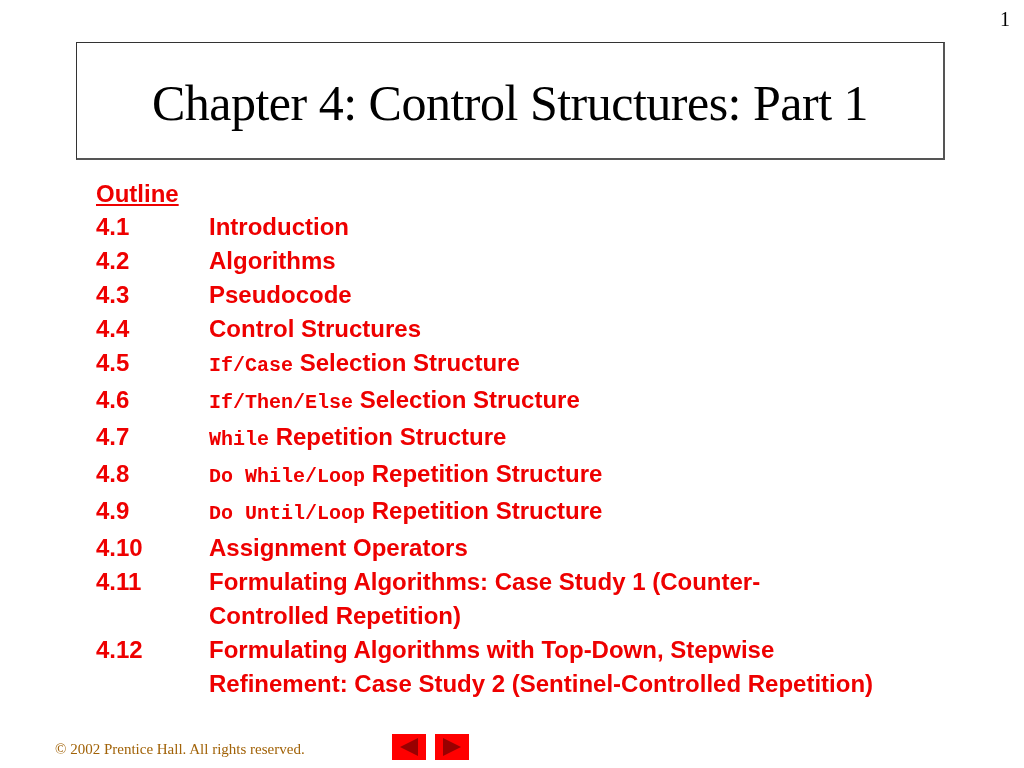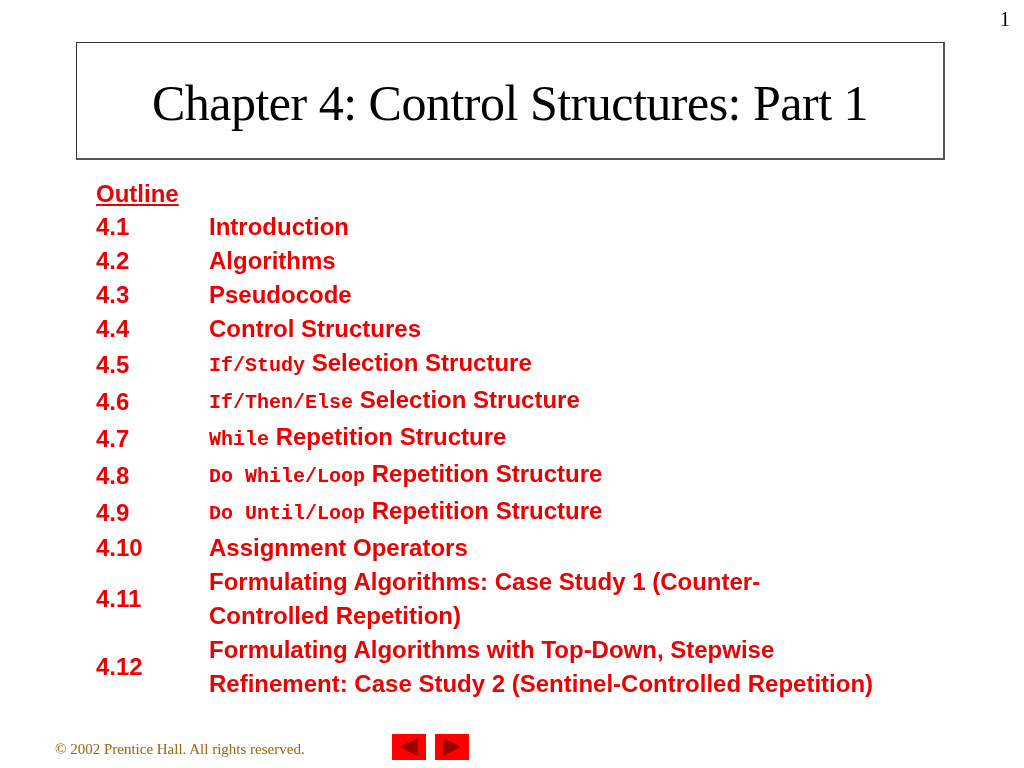--- a/index.html
+++ b/index.html
@@ -23,21 +23,21 @@
     }
     .title-text {
       font-family: "Liberation Serif", serif; font-size: 50px; color: #000;
       letter-spacing: -0.5px; margin-top: 4px;
     }
     .outline {
       position: absolute; left: 96px; top: 178px;
       color: #ee0000; font-weight: bold; font-size: 24px;
     }
     .outline-heading { text-decoration: underline; display: block; line-height: 32px; }
-    .row { display: flex; line-height: 34px; align-items: center; }
+    .row { display: flex; line-height: 34px; }
     .row .num { width: 103px; flex: none; }
     .row .txt { width: 680px; margin-left: 10px; }
     .row.wrap .txt { line-height: 34px; }
     .code { font-family: "Liberation Mono", monospace; font-weight: bold; font-size: 20px; }
     .footer {
       position: absolute; left: 55px; top: 741px;
       font-family: "Liberation Serif", serif; font-size: 15px; color: #a16207;
     }
     .nav-btn {
       position: absolute; top: 734px; width: 34px; height: 26px;
@@ -70,21 +70,21 @@
   <div class="row">
     <span class="num">4.3</span>
     <span class="txt"><span>Pseudocode</span></span>
   </div>
   <div class="row">
     <span class="num">4.4</span>
     <span class="txt"><span>Control Structures</span></span>
   </div>
   <div class="row">
     <span class="num">4.5</span>
-    <span class="txt"><span class="code">If/Study</span><span style="white-space:pre"> Selection Structure</span></span>
+    <span class="txt"><span class="code">If/Case</span><span style="white-space:pre"> Selection Structure</span></span>
   </div>
   <div class="row">
     <span class="num">4.6</span>
     <span class="txt"><span class="code">If/Then/Else</span><span style="white-space:pre"> Selection Structure</span></span>
   </div>
   <div class="row">
     <span class="num">4.7</span>
     <span class="txt"><span class="code">While</span><span style="white-space:pre"> Repetition Structure</span></span>
   </div>
   <div class="row">

